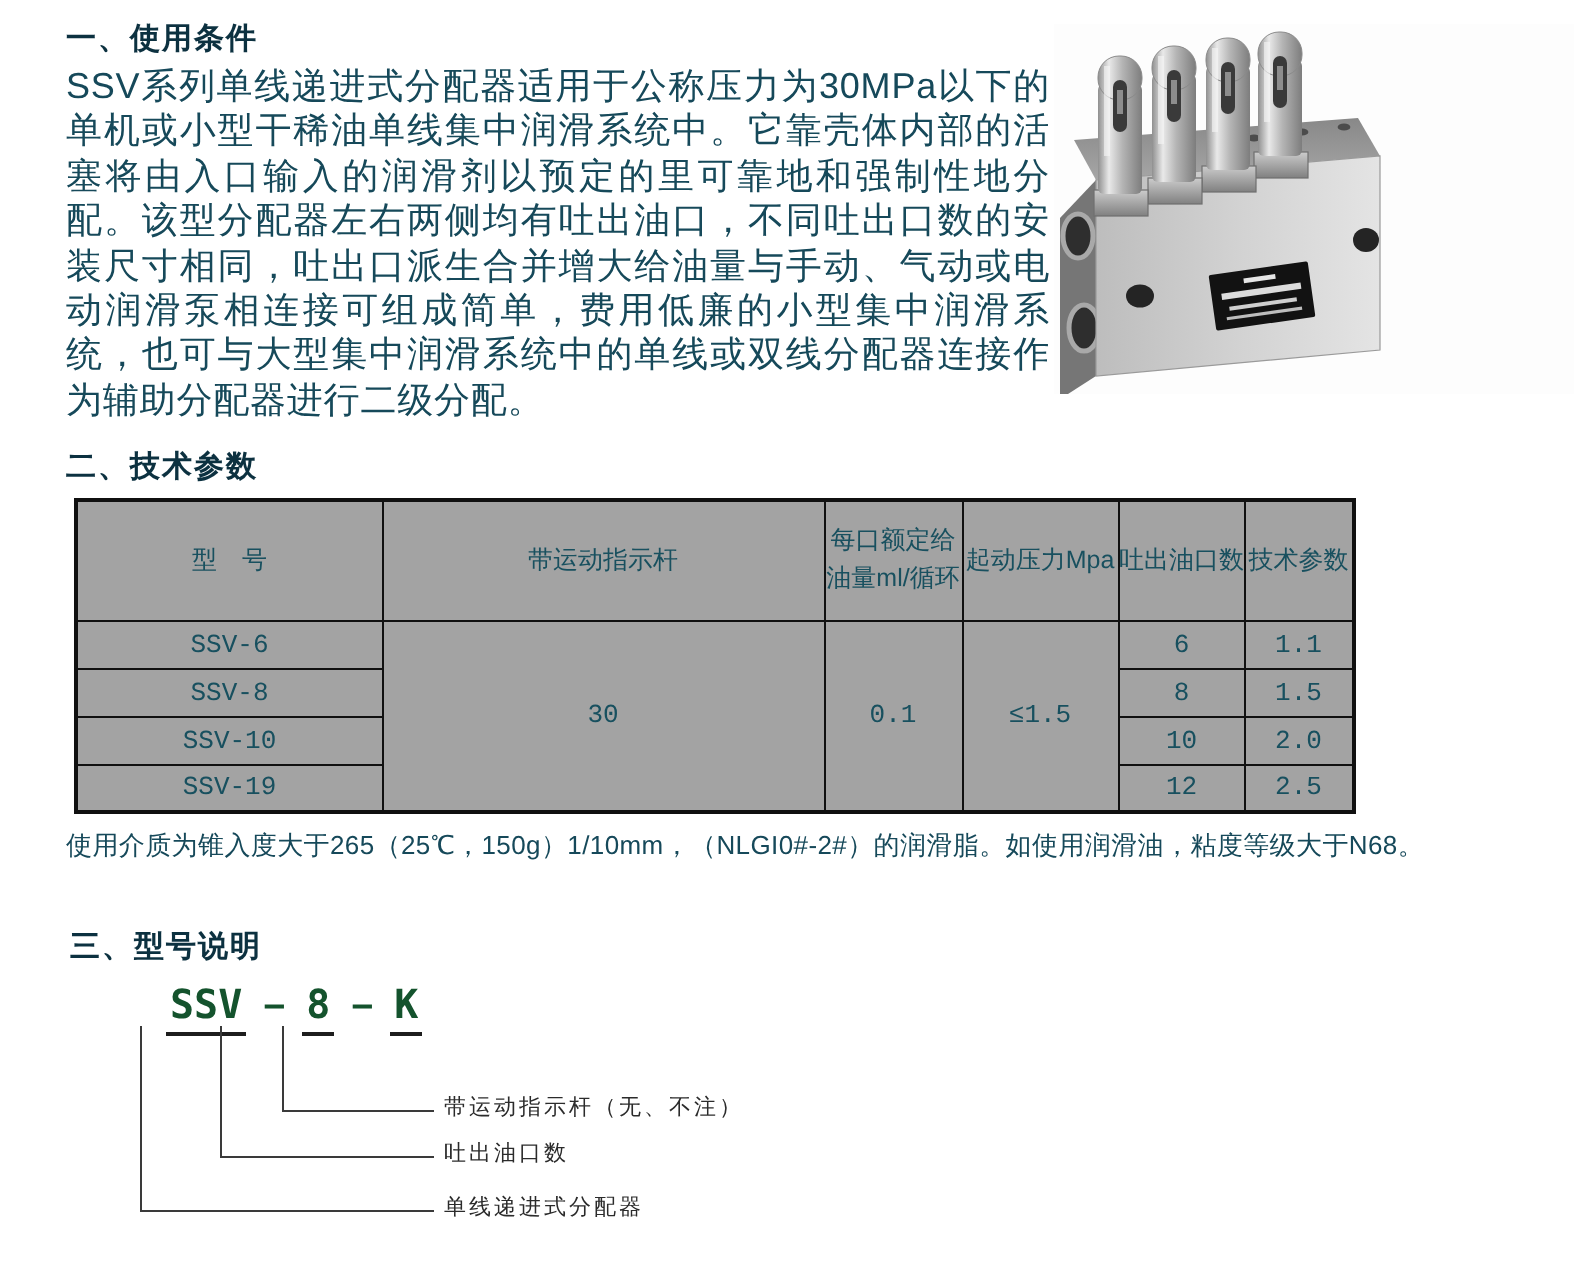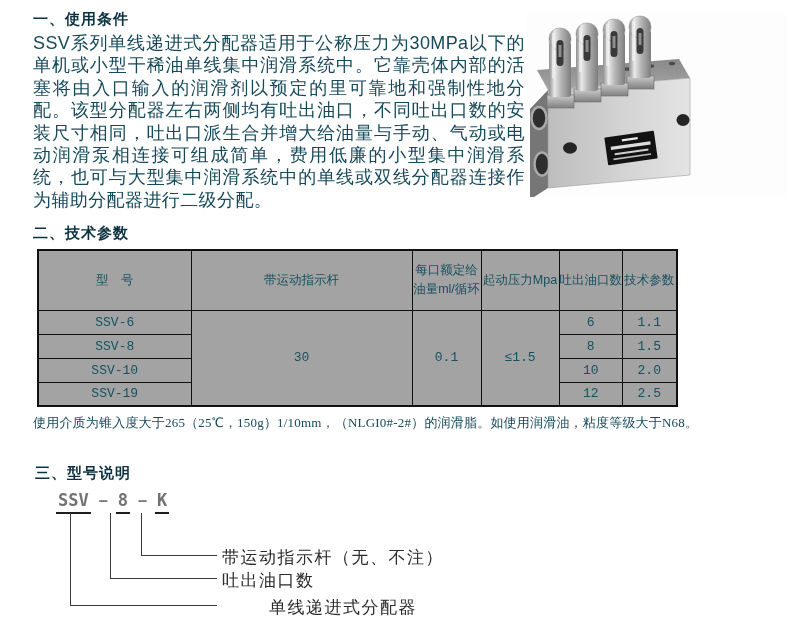--- a/index.html
+++ b/index.html
@@ -53,46 +53,46 @@
   table.params td {
     font-family: Liberation Mono, monospace;
     font-size: 13px;
     height: 24px;
   }
   .note-line {
     font-size: 13px;
     color: #16495a;
     white-space: nowrap;
     letter-spacing: 0.2px;
-    font-family: Liberation Serif, serif;
   }
 
   
   .model-row {
     font-family: "DejaVu Sans Mono", monospace;
-    font-size: 17px;
+    font-size: 20px;
     font-weight: 600;
-    color: #737373;
+    color: #14532d;
     white-space: nowrap;
+    margin-left: 27px;
   }
   .model-part {
     display: inline-block;
     border-bottom: 2px solid #1d1d1d;
     padding: 0 2px 2px 2px;
   }
   .model-sep { display: inline-block; margin: 0 4px; }
   .lead-line {
     position: absolute;
     border-left: 1px solid #3a3a3a;
     border-bottom: 1px solid #3a3a3a;
   }
   .diagram-label {
     position: absolute;
     left: 222px;
-    font-size: 17px;
+    font-size: 11px;
     color: #2b2b2b;
     letter-spacing: 1.5px;
     white-space: nowrap;
   }
 </style>
 </head>
 <body>
 
 <div class="abs sec-heading" style="left:33px; top:10px;">一、使用条件</div>
 
@@ -239,13 +239,13 @@
 <div class="abs model-row" style="left:56px; top:489px;">
   <span class="model-part">SSV</span><span class="model-sep">－</span><span class="model-part">8</span><span class="model-sep">－</span><span class="model-part">K</span>
 </div>
 
 <div class="lead-line" style="left:70px;  top:513px; width:147px; height:93px;"></div>
 <div class="lead-line" style="left:110px; top:513px; width:107px; height:66px;"></div>
 <div class="lead-line" style="left:141px; top:513px; width:76px;  height:43px;"></div>
 
 <div class="diagram-label" style="top:546px;">带运动指示杆（无、不注）</div>
 <div class="diagram-label" style="top:569px;">吐出油口数</div>
-<div class="diagram-label" style="top:596px;margin-left:47px;">单线递进式分配器</div>
+<div class="diagram-label" style="top:596px;">单线递进式分配器</div>
 
 </body></html>

